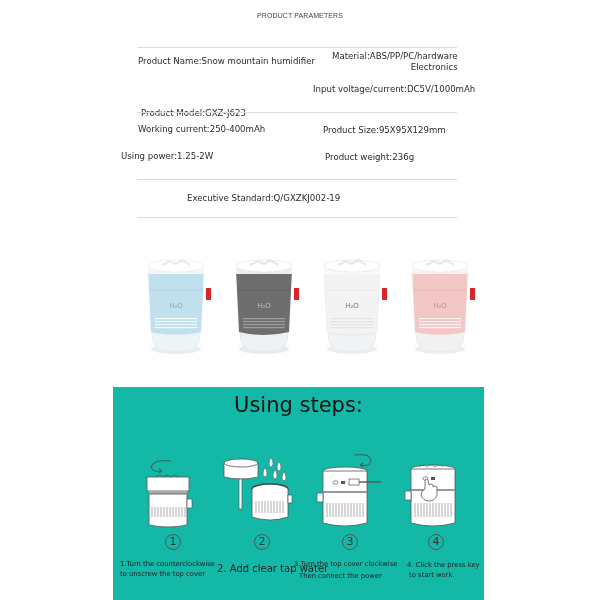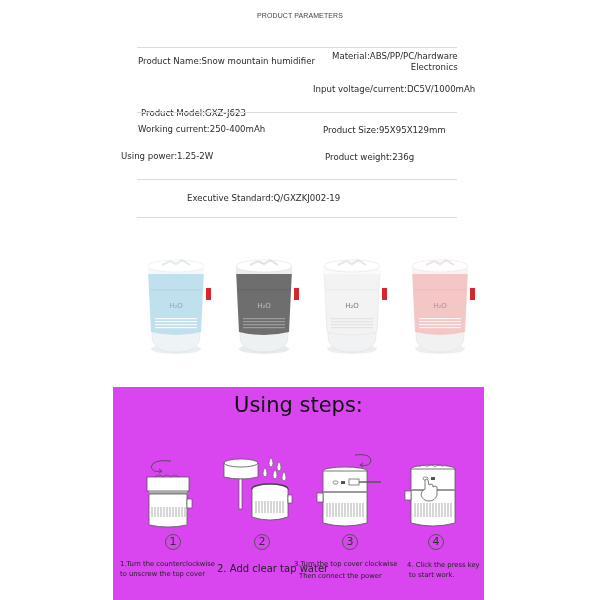--- a/index.html
+++ b/index.html
@@ -10,21 +10,21 @@
            font-family: "Liberation Sans", sans-serif; font-size: 7px; color: #444; letter-spacing: 0.1px; }
 
   .rule { position: absolute; left: 137px; width: 320px; height: 1px; background: #dcdcdc; }
 
   .param { position: absolute; font-size: 8.6px; color: #2a2a2a; line-height: 11px; white-space: nowrap; text-align: right; }
 
   .products { position: absolute; top: 256px; left: 140px; width: 330px; height: 100px; display: flex; gap: 10px; }
   .prod { position: relative; width: 78px; height: 100px; }
   .prod svg { width: 78px; height: 100px; display: block; }
 
-  .steps-panel { position: absolute; left: 113px; top: 387px; width: 371px; height: 213px; background: #d946ef; }
+  .steps-panel { position: absolute; left: 113px; top: 387px; width: 371px; height: 213px; background: #14b8a6; }
   .steps-title { position: absolute; top: 6px; left: 0; width: 100%; text-align: center;
                  font-family: "DejaVu Sans", sans-serif; font-size: 21px; color: #111; }
 
   .step-fig { position: absolute; top: 68px; }
   .step-fig svg { display: block; }
   .step-num { position: absolute; font-size: 11px; color: #333; width: 16px; height: 16px; border: 1px solid #555;
               border-radius: 50%; text-align: center; line-height: 14px; font-family: "DejaVu Sans", sans-serif; }
 
   .step-cap { position: absolute; font-size: 6.8px; color: #222; line-height: 10px; white-space: nowrap; }
 </style>

